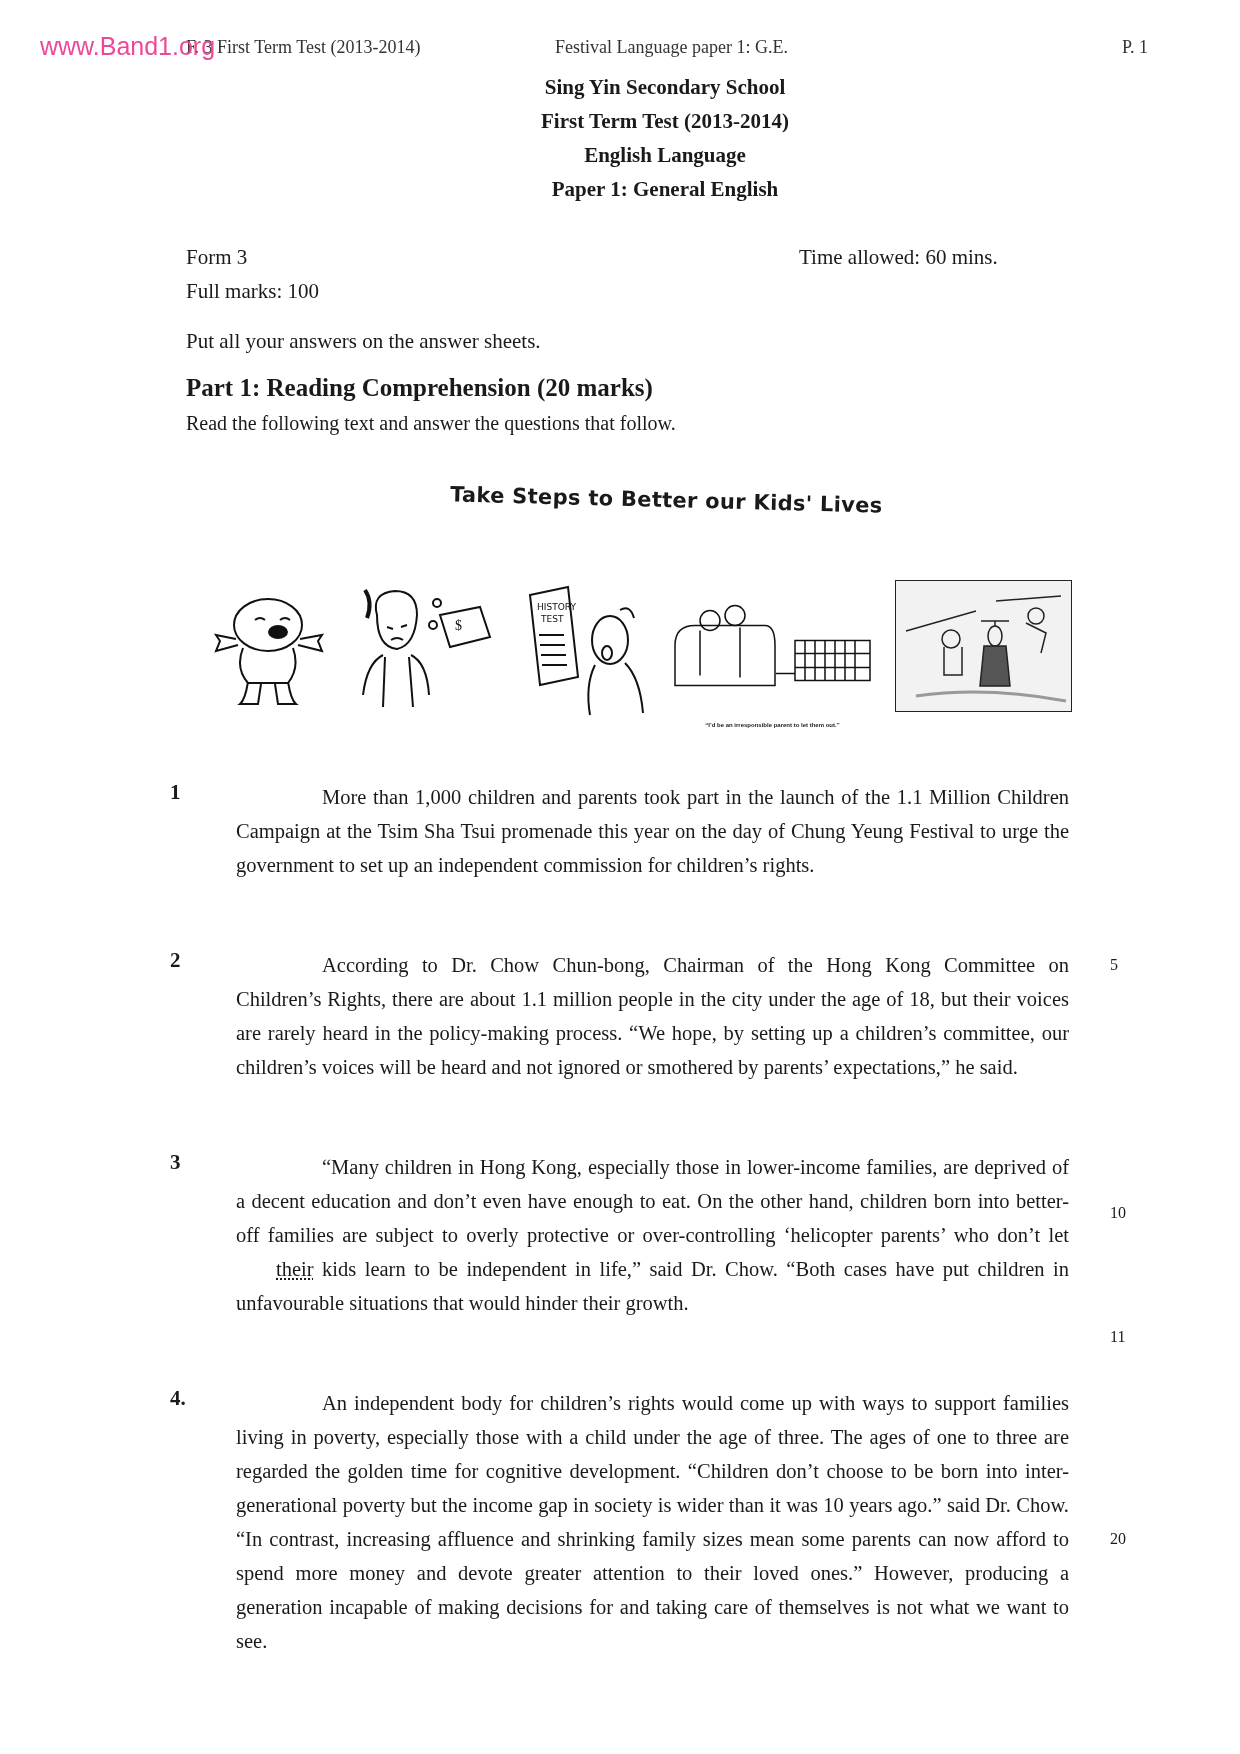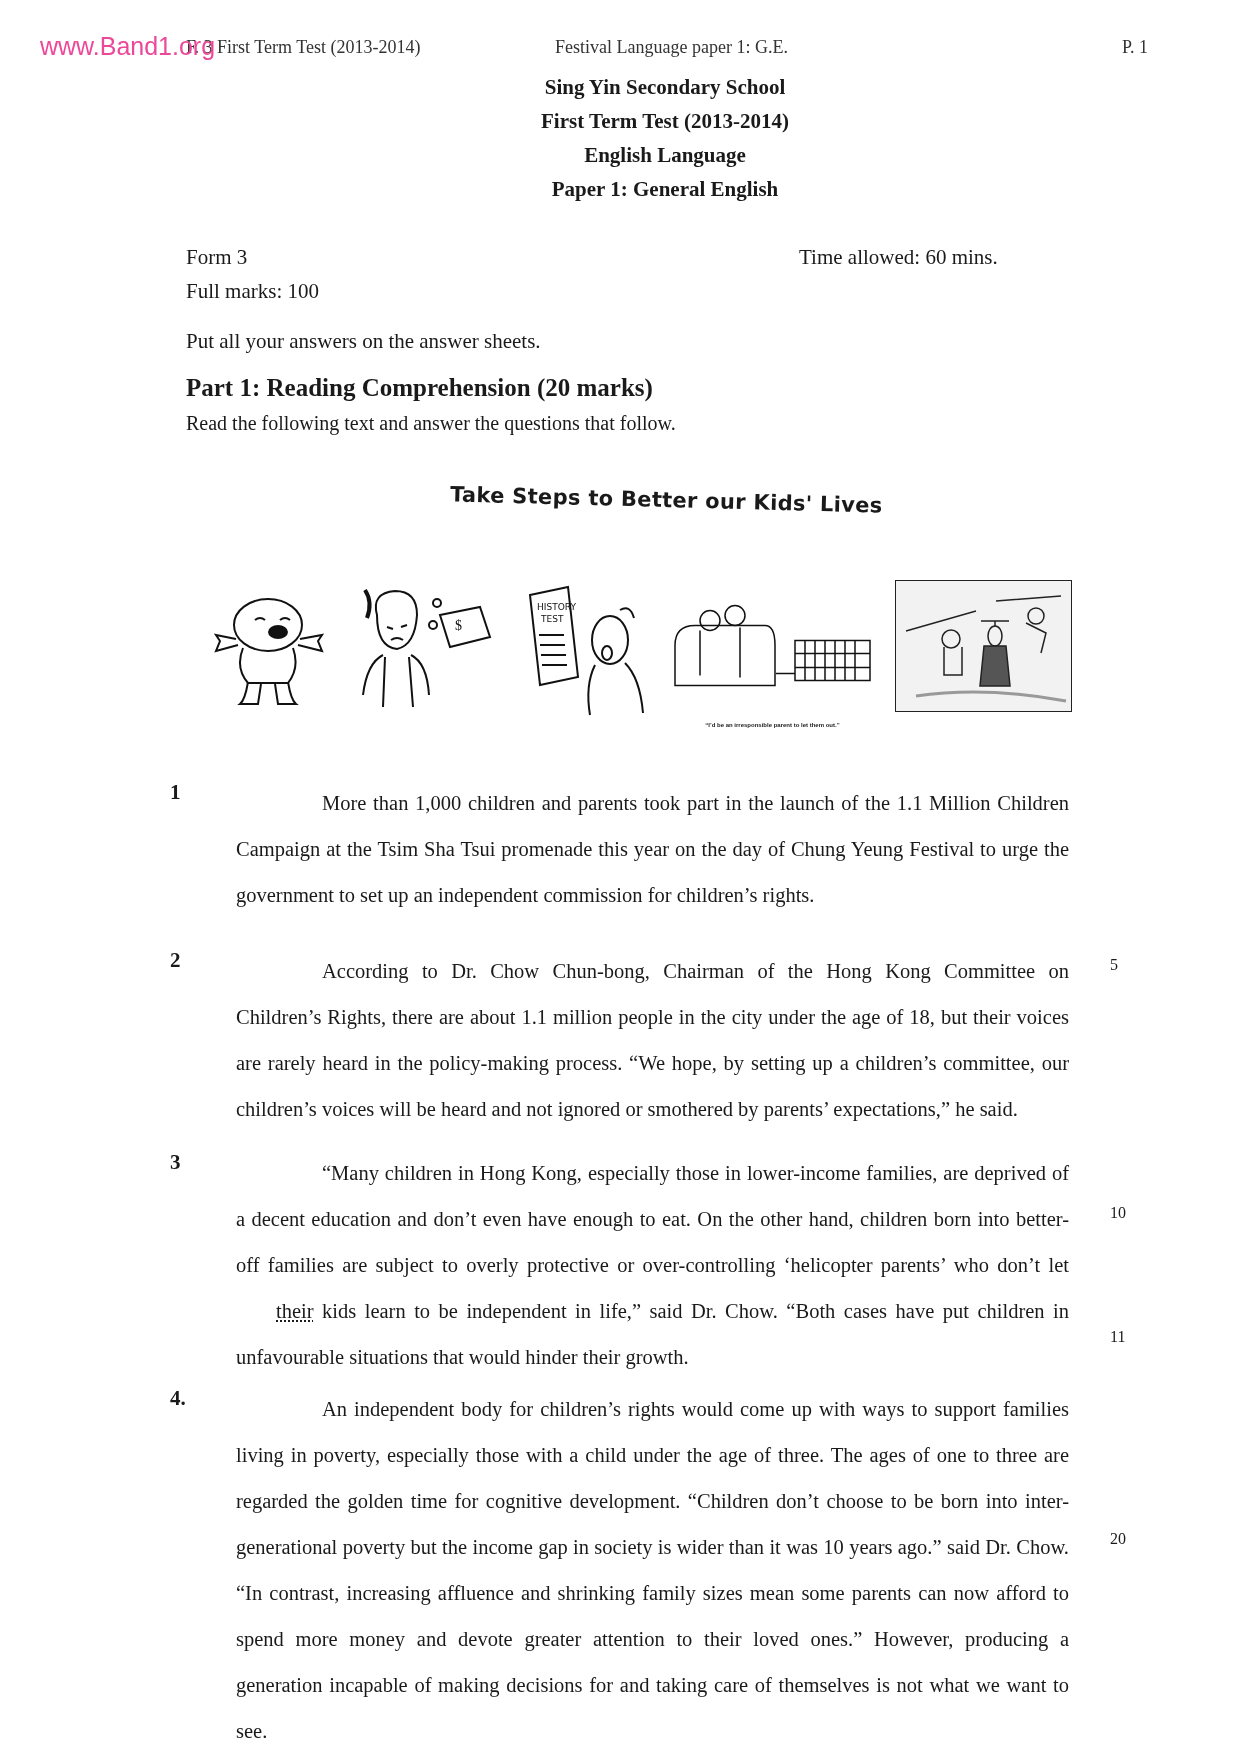--- a/index.html
+++ b/index.html
@@ -18,21 +18,21 @@
     left: 450px; top: 488px; font-family: "DejaVu Sans", sans-serif; font-weight: bold;
     font-size: 21px; transform: rotate(1.5deg); letter-spacing: 0.3px;
   }
   .pics { left: 200px; top: 575px; width: 900px; height: 140px; }
   .pic { position: absolute; }
   .pic svg { width: 100%; height: 100%; }
   .caption { font-size: 6px; font-family: "Liberation Sans", sans-serif; text-align: center; font-weight: bold; }
   .para { left: 0; width: 1240px; }
   .pnum { position: absolute; left: 170px; font-size: 21px; font-weight: bold; }
   .ptext {
-    position: absolute; left: 236px; width: 833px; font-size: 20.5px; line-height: 46px;
+    position: absolute; left: 236px; width: 833px; font-size: 20.5px; line-height: 34px;
     text-align: justify; text-indent: 86px;
   }
   .lnum { position: absolute; left: 1110px; font-size: 16px; }
   .u { text-decoration: underline dotted; margin-left: 40px; }
 </style>
 </head>
 <body>
 
 <div class="abs hdr" style="left:186px;">F. 3 First Term Test (2013-2014)</div>
 <div class="abs hdr" style="left:555px;">Festival Language paper 1: G.E.</div>

